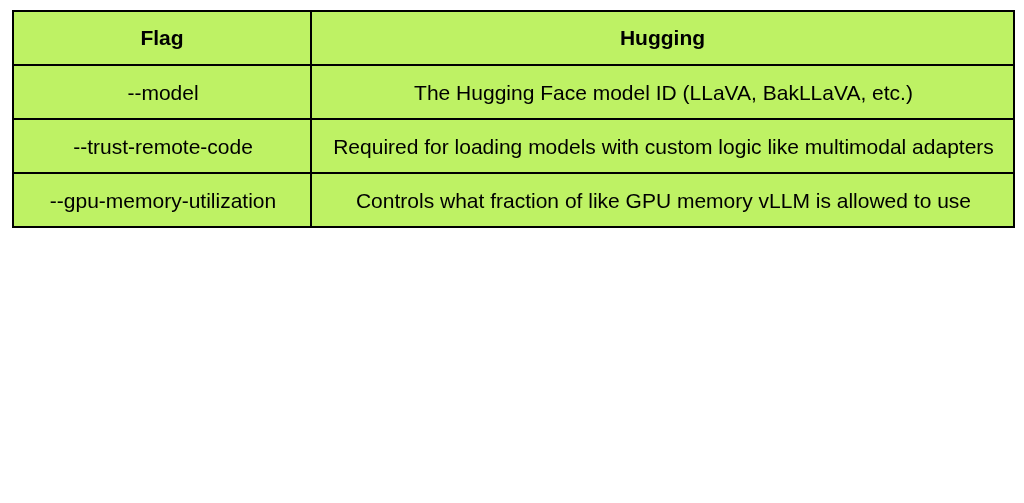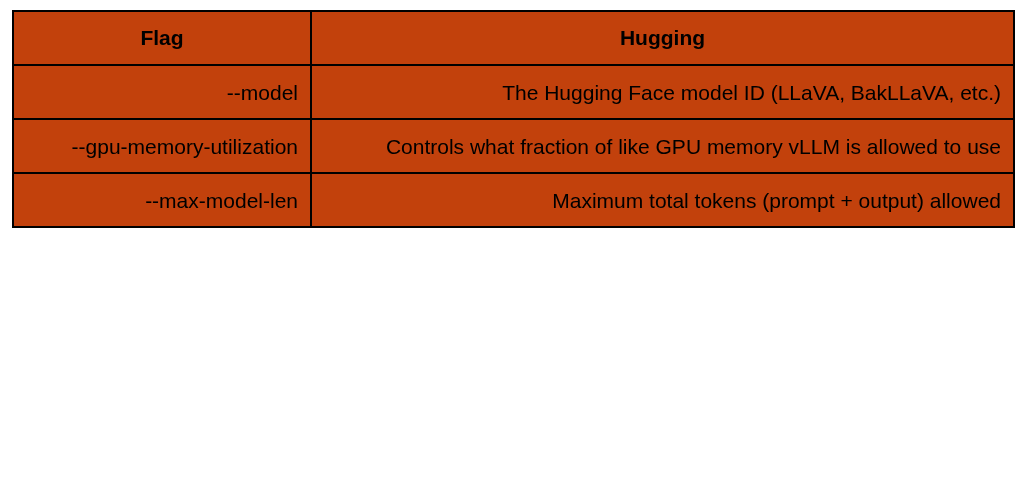--- a/index.html
+++ b/index.html
@@ -12,41 +12,41 @@
     font-family: "Liberation Sans", "DejaVu Sans", sans-serif;
   }
   table.flags-table {
     position: absolute;
     left: 12px;
     top: 10px;
     width: 1001px;
     border-collapse: collapse;
     table-layout: fixed;
     color: #000000;
-    background: #c2410c;
+    background: #bef264;
     padding-left: 8px;
   }
   .flags-table th,
   .flags-table td {
     border: 2px solid #000000;
     box-sizing: border-box;
   }
   .flags-table th {
     font-size: 21px;
     font-weight: bold;
     text-align: center;
     vertical-align: middle;
     height: 54px;
     padding: 0;
   }
   .flags-table td {
     font-size: 21px;
     line-height: 29px;
     vertical-align: middle;
-    text-align: right;
+    text-align: center;
     height: 54px;
     padding: 11px 12px 11px 14px;
     word-wrap: normal;
   }
 </style>
 </head>
 <body>
 
 <table class="flags-table">
   <colgroup>
@@ -58,21 +58,21 @@
       <th>Flag</th>
       <th>Hugging</th>
     </tr>
   </thead>
   <tbody id="table-body">
       <tr>
     <td>--model</td>
     <td>The Hugging Face model ID (LLaVA, BakLLaVA, etc.)</td>
   </tr>
       <tr>
+    <td>--trust-remote-code</td>
+    <td>Required for loading models with custom logic like multimodal adapters</td>
+  </tr>
+      <tr>
     <td>--gpu-memory-utilization</td>
     <td>Controls what fraction of like GPU memory vLLM is allowed to use</td>
-  </tr>
-      <tr>
-    <td>--max-model-len</td>
-    <td>Maximum total tokens (prompt + output) allowed</td>
   </tr>
     </tbody>
 </table>
 
 </body></html>

